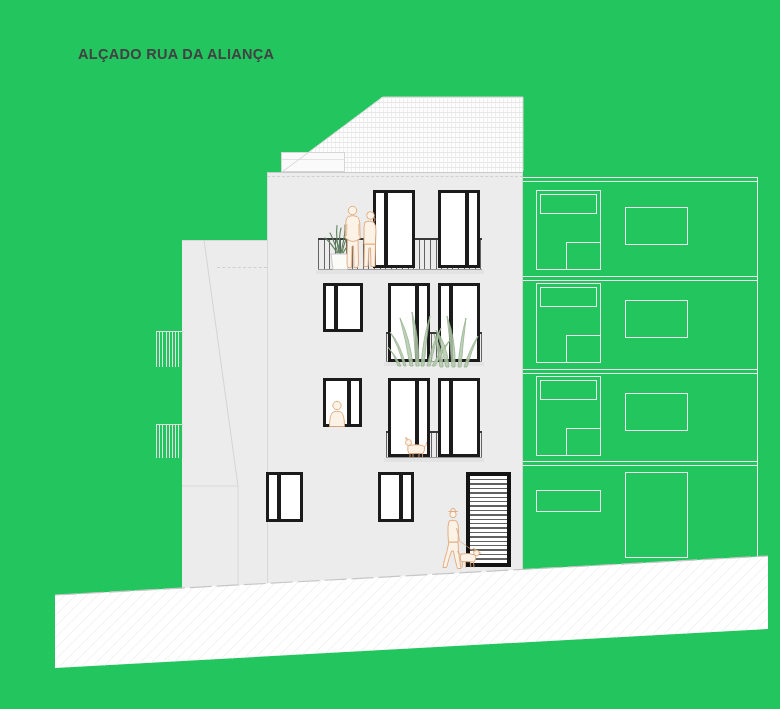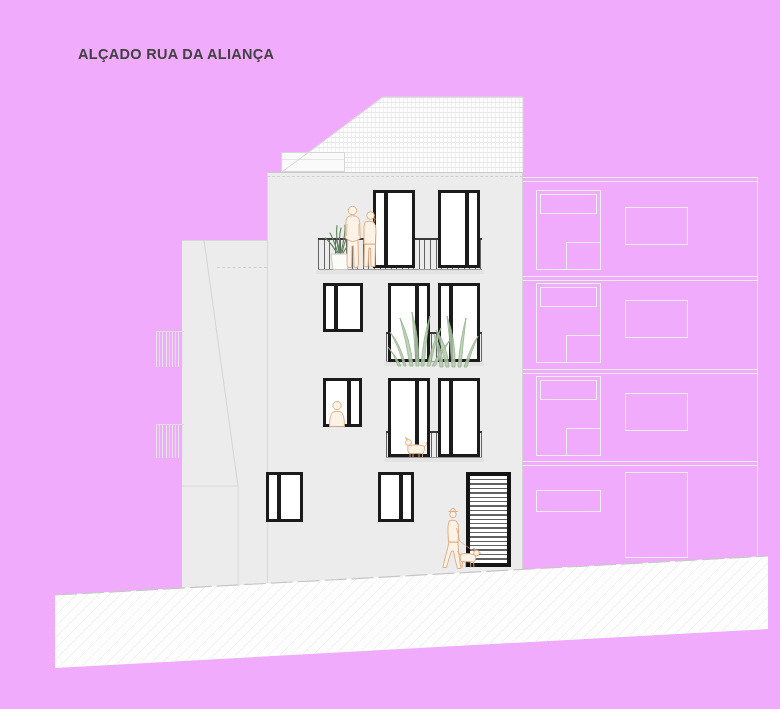--- a/index.html
+++ b/index.html
@@ -1,17 +1,17 @@
 <!DOCTYPE html>
 <html><head>
 <meta charset="utf-8">
 <style>
   html,body{margin:0;padding:0;background:#ffffff;}
   #stage{
-    position:relative;width:780px;height:709px;background:#f0abfc;overflow:hidden;
+    position:relative;width:780px;height:709px;background:#22c55e;overflow:hidden;
     font-family:"Liberation Sans", sans-serif;
   }
   .abs{position:absolute;box-sizing:border-box;}
   
   #title{
     position:absolute;left:78px;top:46px;font-size:14.5px;font-weight:700;
     letter-spacing:0.3px;color:#424242;white-space:nowrap;
   }
   
   .faint-rect{border:1px solid #ededed;z-index:1;}

